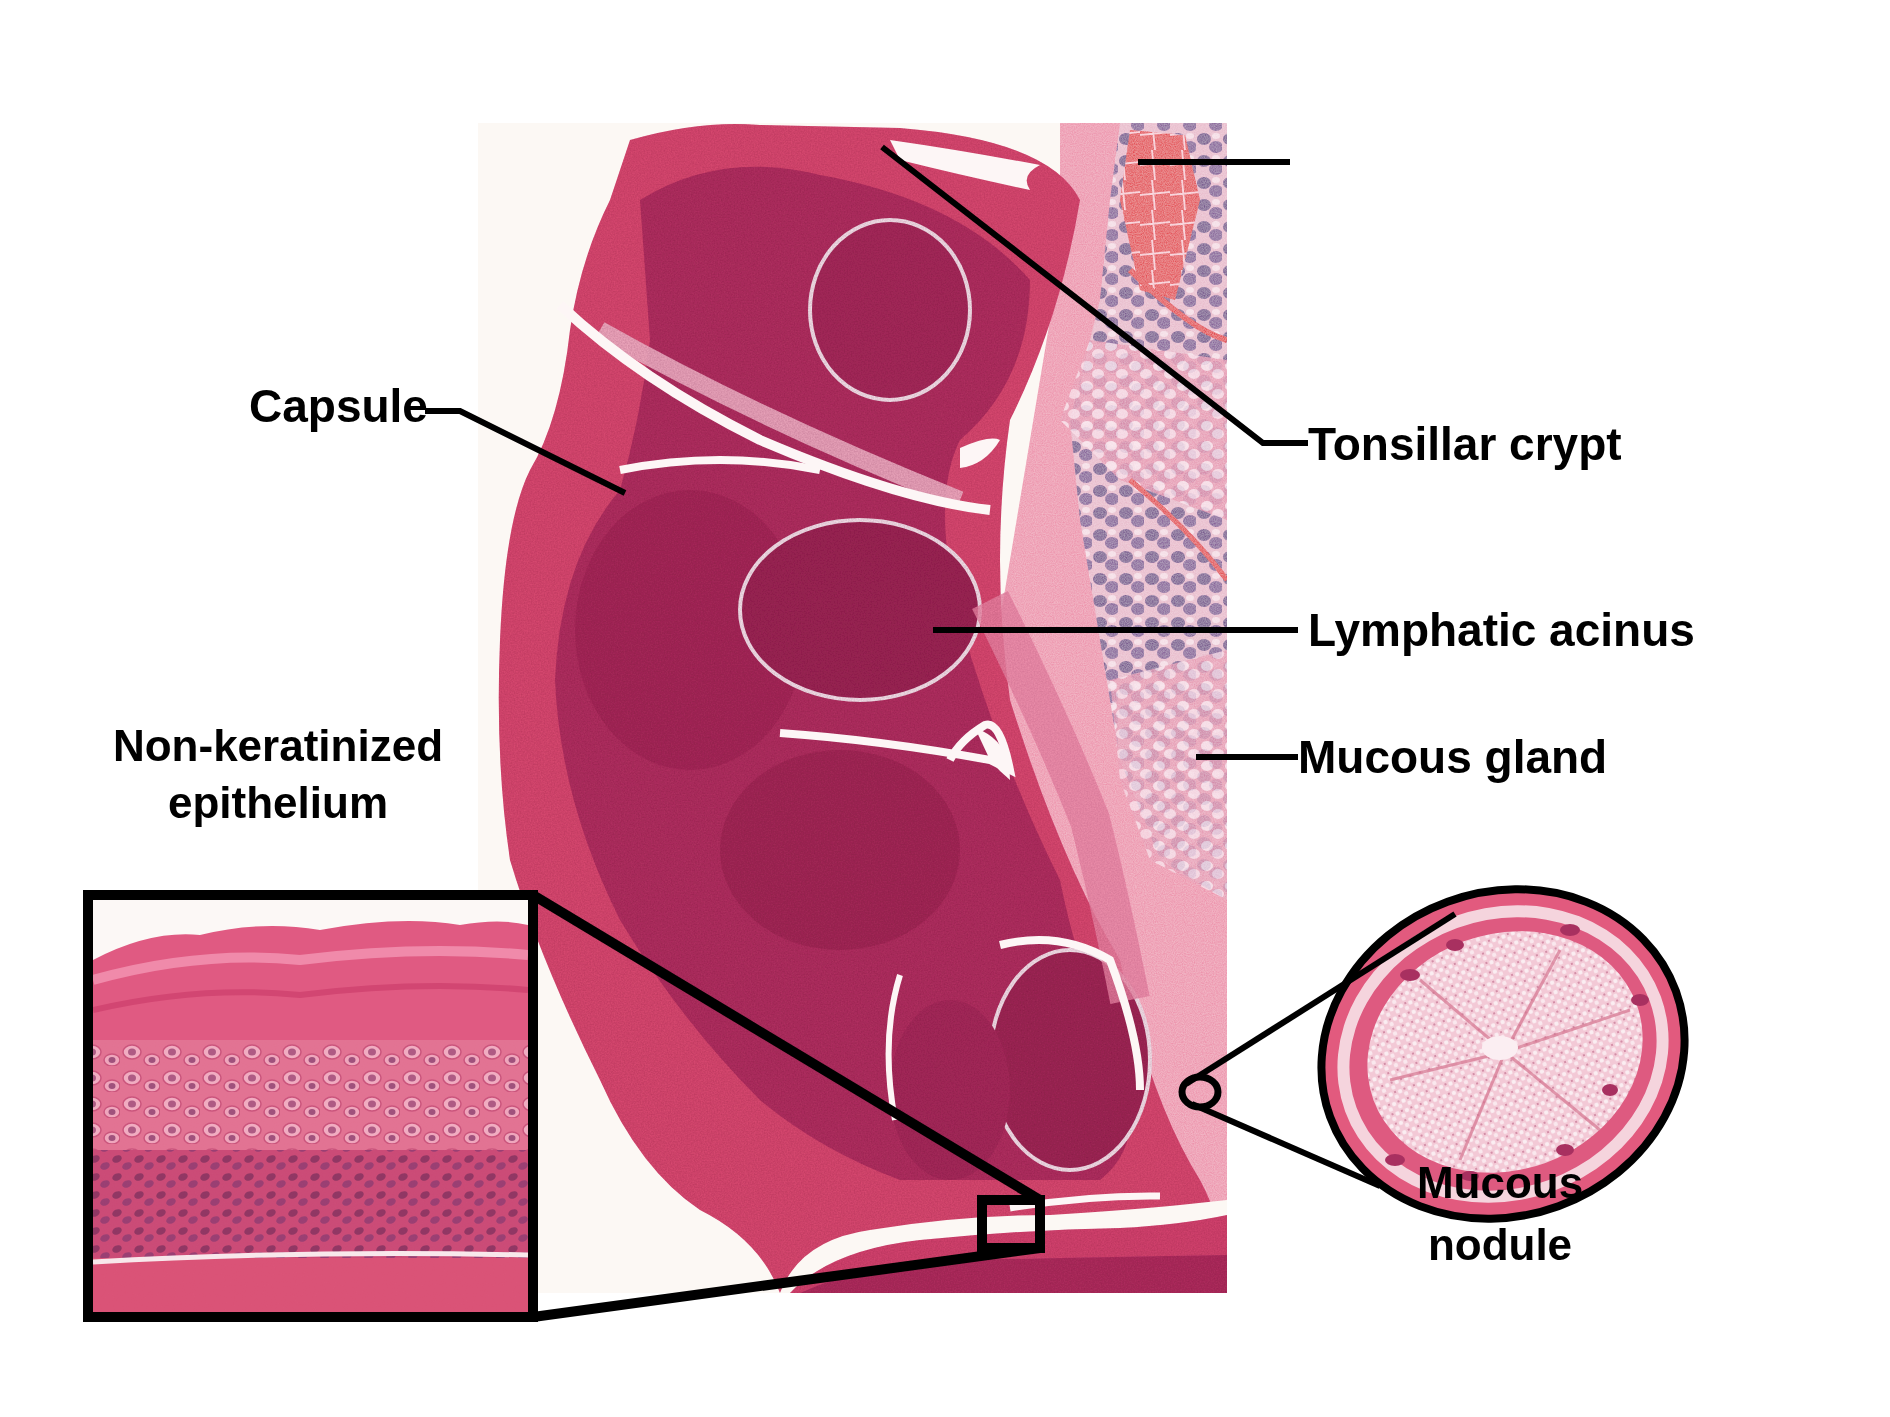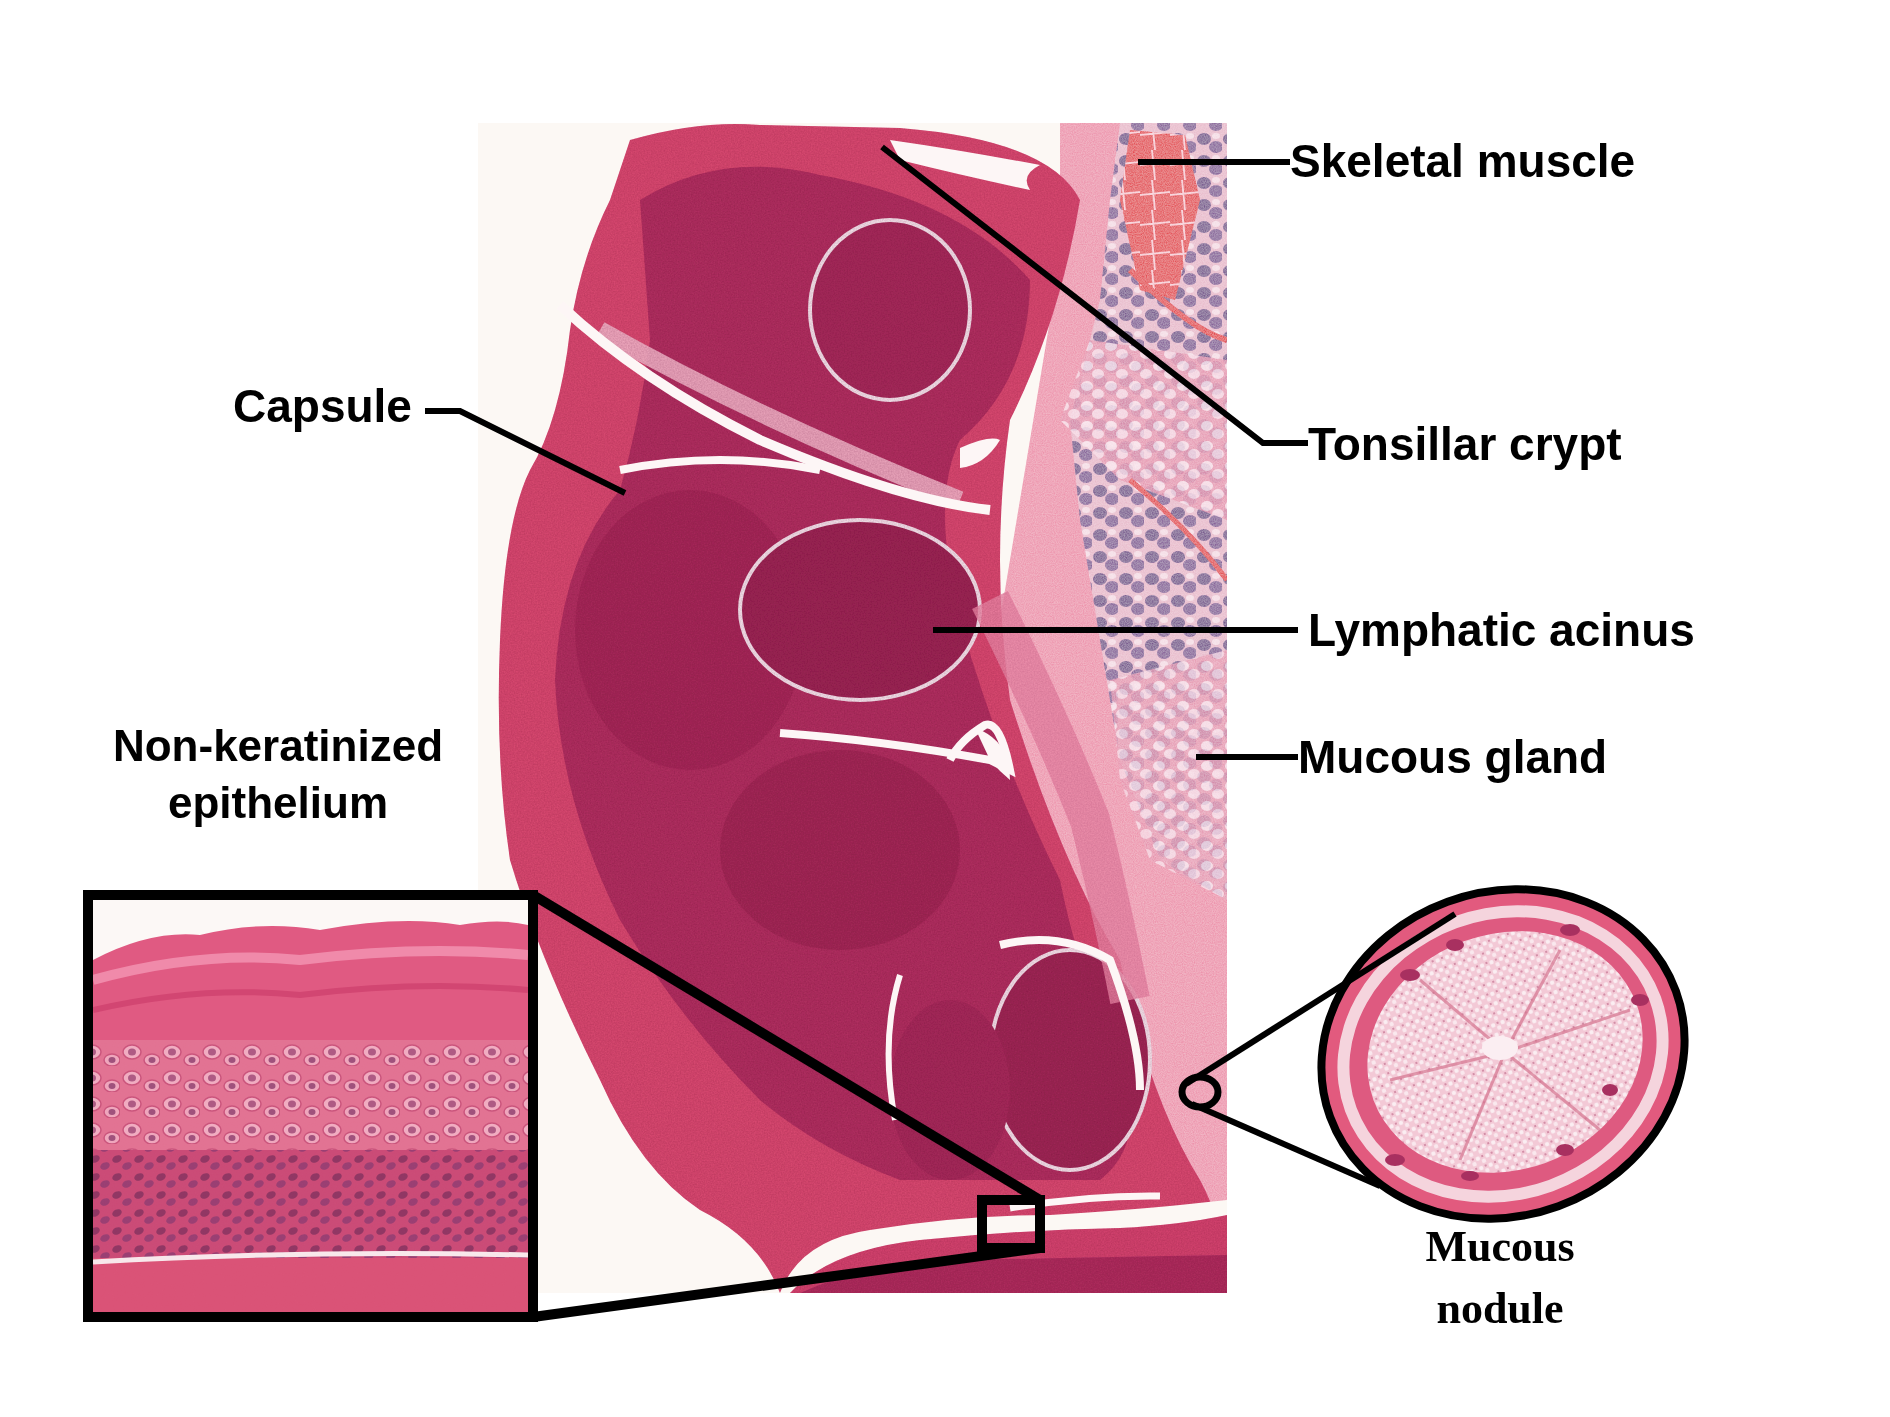--- a/index.html
+++ b/index.html
@@ -178,29 +178,28 @@
     <line x1="1186" y1="1084" x2="1455" y2="914" stroke="#000" stroke-width="6"></line>
     <line x1="1192" y1="1104" x2="1380" y2="1186" stroke="#000" stroke-width="6"></line>
 
     <polyline points="1138,162 1290,162" fill="none" stroke="#000" stroke-width="6"></polyline>
     <polyline points="882,147 1263,443 1308,443" fill="none" stroke="#000" stroke-width="6"></polyline>
     <polyline points="425,411 460,411 625,493" fill="none" stroke="#000" stroke-width="6"></polyline>
     <polyline points="933,630 1298,630" fill="none" stroke="#000" stroke-width="6"></polyline>
     <polyline points="1196,757 1298,757" fill="none" stroke="#000" stroke-width="6"></polyline>
   </svg>
 
-  <div class="label" style="left:1290px; top:138px;">Skeletal muscle</div>
   <div class="label" style="left:1308px; top:421px;text-align:right;">Tonsillar crypt</div>
-  <div class="label" style="left:233px; top:383px;">Capsule</div>
+  <div class="label" style="left:249px; top:383px;">Capsule</div>
   <div class="label" style="left:1308px; top:607px;">Lymphatic acinus</div>
   <div class="label" style="left:1298px; top:734px;">Mucous gland</div>
 
   <div class="ml" style="left:28px; top:717px; width:500px;">
     <div>Non-keratinized</div>
     <div>epithelium</div>
   </div>
 
-  <div class="ml" style="left:1400px; top:1216px; width:200px; line-height:62px;font-family:Liberation Serif, serif;">
+  <div class="ml" style="left:1400px; top:1152px; width:200px; line-height:62px;">
     <div>Mucous</div>
     <div>nodule</div>
   </div>
 
 </div>
 
 </body></html>

